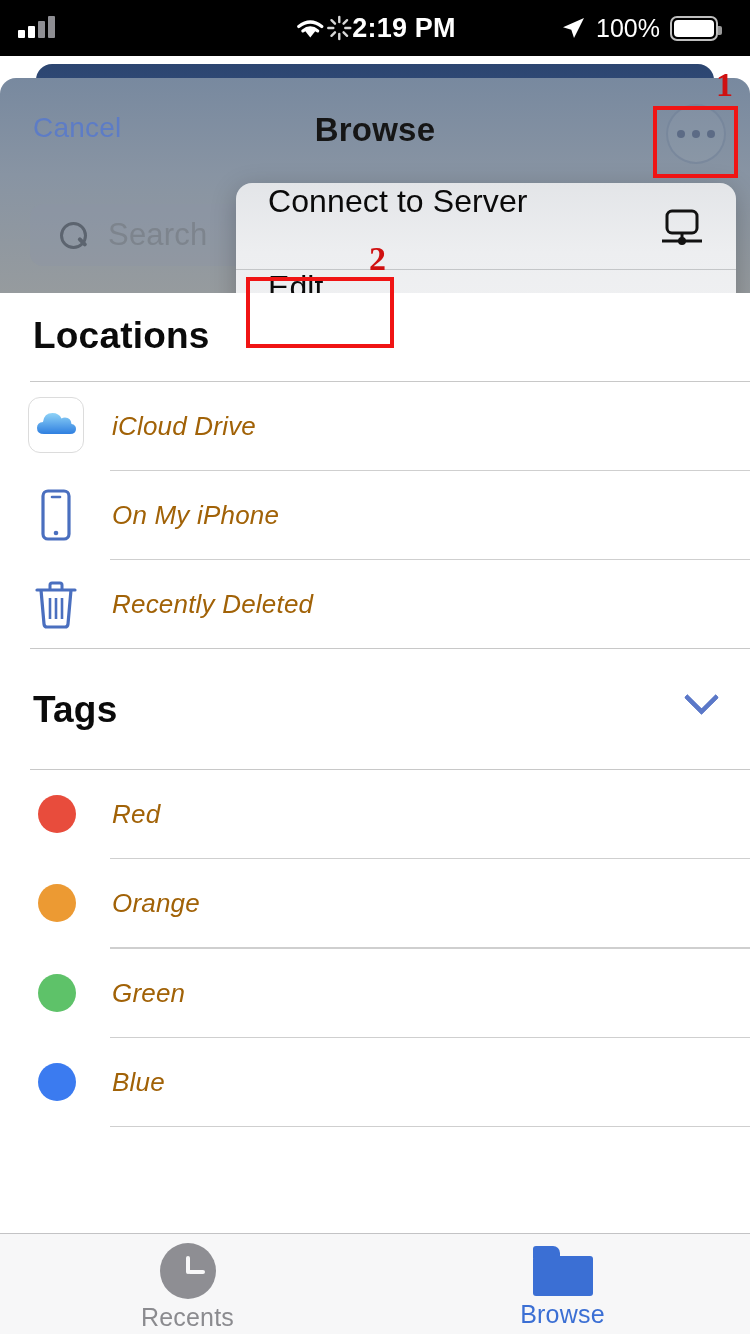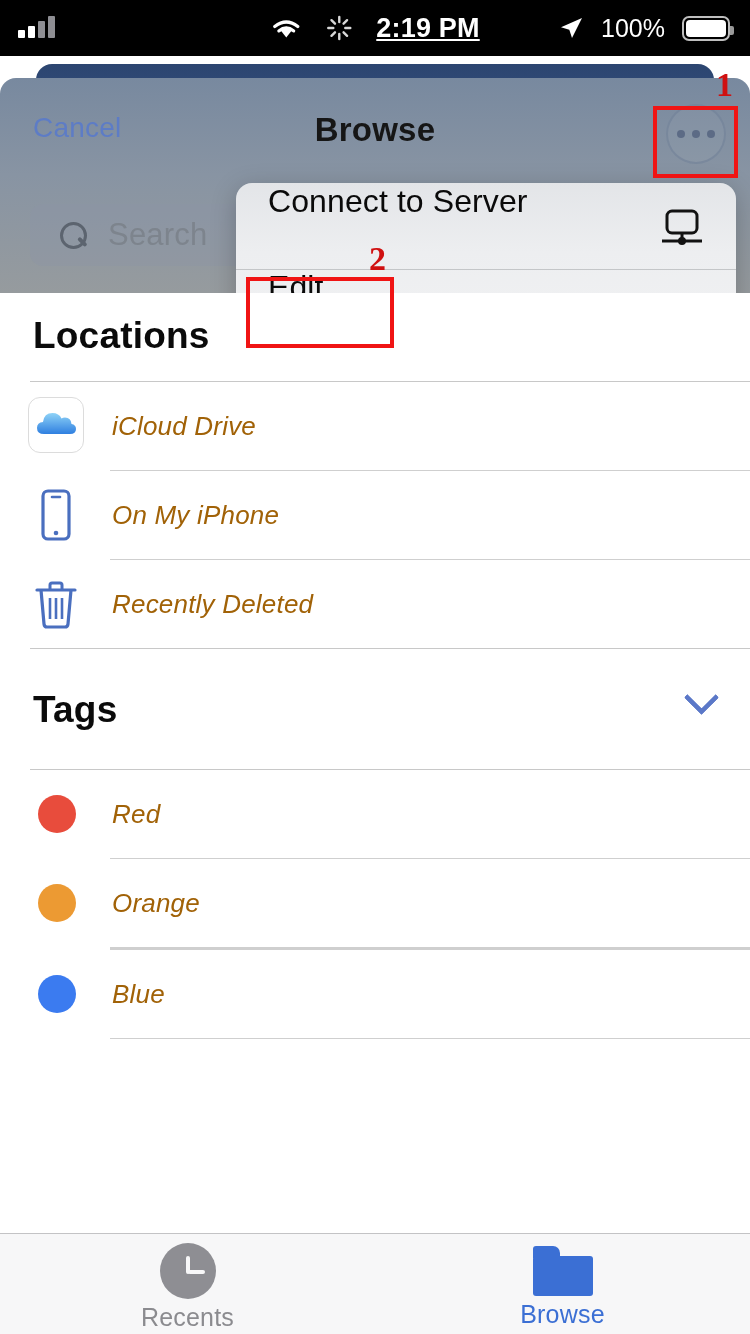--- a/index.html
+++ b/index.html
@@ -13,24 +13,24 @@
   
   #statusbar {
     position:absolute; top:0; left:0; width:750px; height:56px;
     background:#000; color:#fff;
   }
   .sb-signal { position:absolute; left:18px; top:16px; display:flex; align-items:flex-end; gap:3px; height:22px; }
   .sb-bar { width:7px; background:#8e8e93; border-radius:1px; }
   .sb-bar.on { background:#fff; }
   .sb-b1{height:8px;} .sb-b2{height:12px;} .sb-b3{height:17px;} .sb-b4{height:22px;}
 
-  .sb-center { position:absolute; left:50%; top:12px; transform:translateX(-50%); display:flex; align-items:center; gap:24px;text-decoration:underline; }
+  .sb-center { position:absolute; left:50%; top:12px; transform:translateX(-50%); display:flex; align-items:center; gap:0; }
   .sb-time { font-size:27px; font-weight:600; letter-spacing:.2px; line-height:32px; }
 
-  .sb-right { position:absolute; right:20px; top:13px; display:flex; align-items:center; gap:17px; }
+  .sb-right { position:absolute; right:32px; top:13px; display:flex; align-items:center; gap:10px; }
   .sb-pct { font-size:25px; font-weight:500; line-height:30px; }
   .batt { position:relative; width:48px; height:25px; border:2.5px solid rgba(255,255,255,.75); border-radius:7px; padding:2px; }
   .batt i { display:block; height:100%; background:#fff; border-radius:4px; }
   .batt:after { content:""; position:absolute; right:-6px; top:8px; width:4px; height:9px; background:rgba(255,255,255,.6); border-radius:0 2px 2px 0; }
 
   
   #sheet-back {
     position:absolute; left:36px; top:64px; width:678px; height:60px;
     border-radius:16px 16px 0 0;
     background:linear-gradient(180deg,#2c4570 0%,#33507f 100%);
@@ -278,20 +278,24 @@
     <div class="hr-inset"></div>
 
     <div class="row">
       <div class="dot" style="background:#ec9a33"></div>
       <div class="row-label tag-label">Orange</div>
     </div>
     <div class="hr-inset"></div>
 
     <div class="hr-inset"></div>
 
+    <div class="row">
+      <div class="dot" style="background:#5ec269"></div>
+      <div class="row-label tag-label">Green</div>
+    </div>
     <div class="hr-inset"></div>
 
     <div class="row">
       <div class="dot" style="background:#3b7bf0"></div>
       <div class="row-label tag-label">Blue</div>
     </div>
     <div class="hr-inset"></div>
   </div>
 
   <div id="tabbar">

